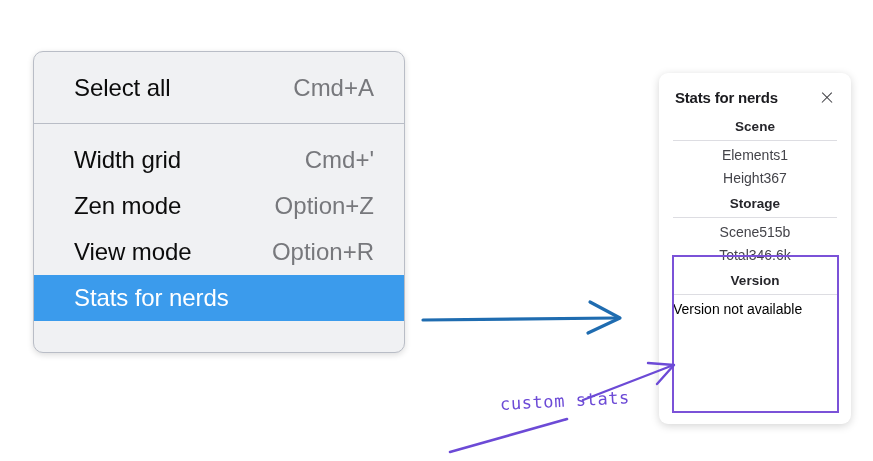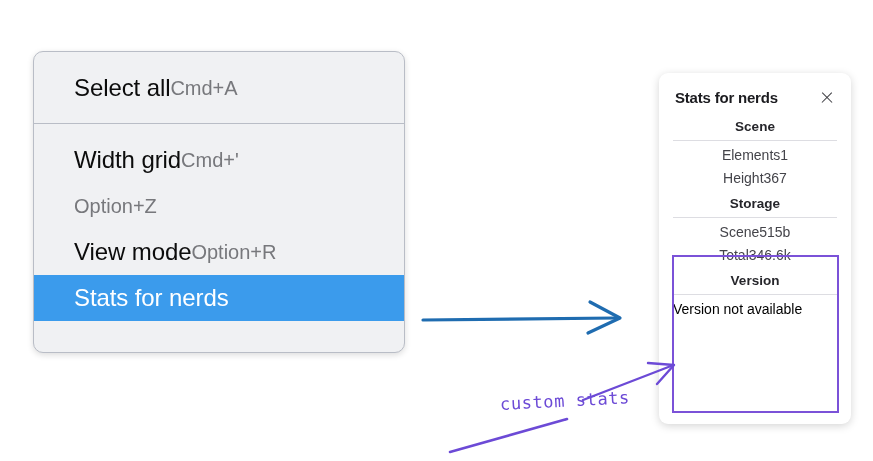--- a/index.html
+++ b/index.html
@@ -46,34 +46,34 @@
     padding-top: 13px;
     padding-bottom: 0;
   }
   .menu-tail {
     height: 17px;
     background: #f0f1f3;
   }
   .menu-item {
     display: flex;
     align-items: center;
-    justify-content: flex-start;
+    justify-content: space-between;
     height: 46px;
     padding: 0 30px 0 40px;
     box-sizing: border-box;
     cursor: default;
   }
   .menu-item .label {
     font-size: 24px;
     color: #0c0c0c;
     letter-spacing: -0.1px;
     white-space: nowrap;
   }
   .menu-item .shortcut {
-    font-size: 20px;
+    font-size: 24px;
     color: #77787c;
     white-space: nowrap;
   }
   .menu-item.selected {
     background: #3b9bec;
   }
   .menu-item.selected .label { color: #ffffff; }
   .menu-item.selected .shortcut { color: #d8eaf9; }
 
   
@@ -216,20 +216,21 @@
   </div>
 
   <div class="menu-divider"></div>
 
   <div class="menu-group second">
     <div class="menu-item">
       <span class="label">Width grid</span>
       <span class="shortcut">Cmd+'</span>
     </div>
     <div class="menu-item">
+      <span class="label">Zen mode</span>
       <span class="shortcut">Option+Z</span>
     </div>
     <div class="menu-item">
       <span class="label">View mode</span>
       <span class="shortcut">Option+R</span>
     </div>
     <div class="menu-item selected">
       <span class="label">Stats for nerds</span>
     </div>
   </div>

